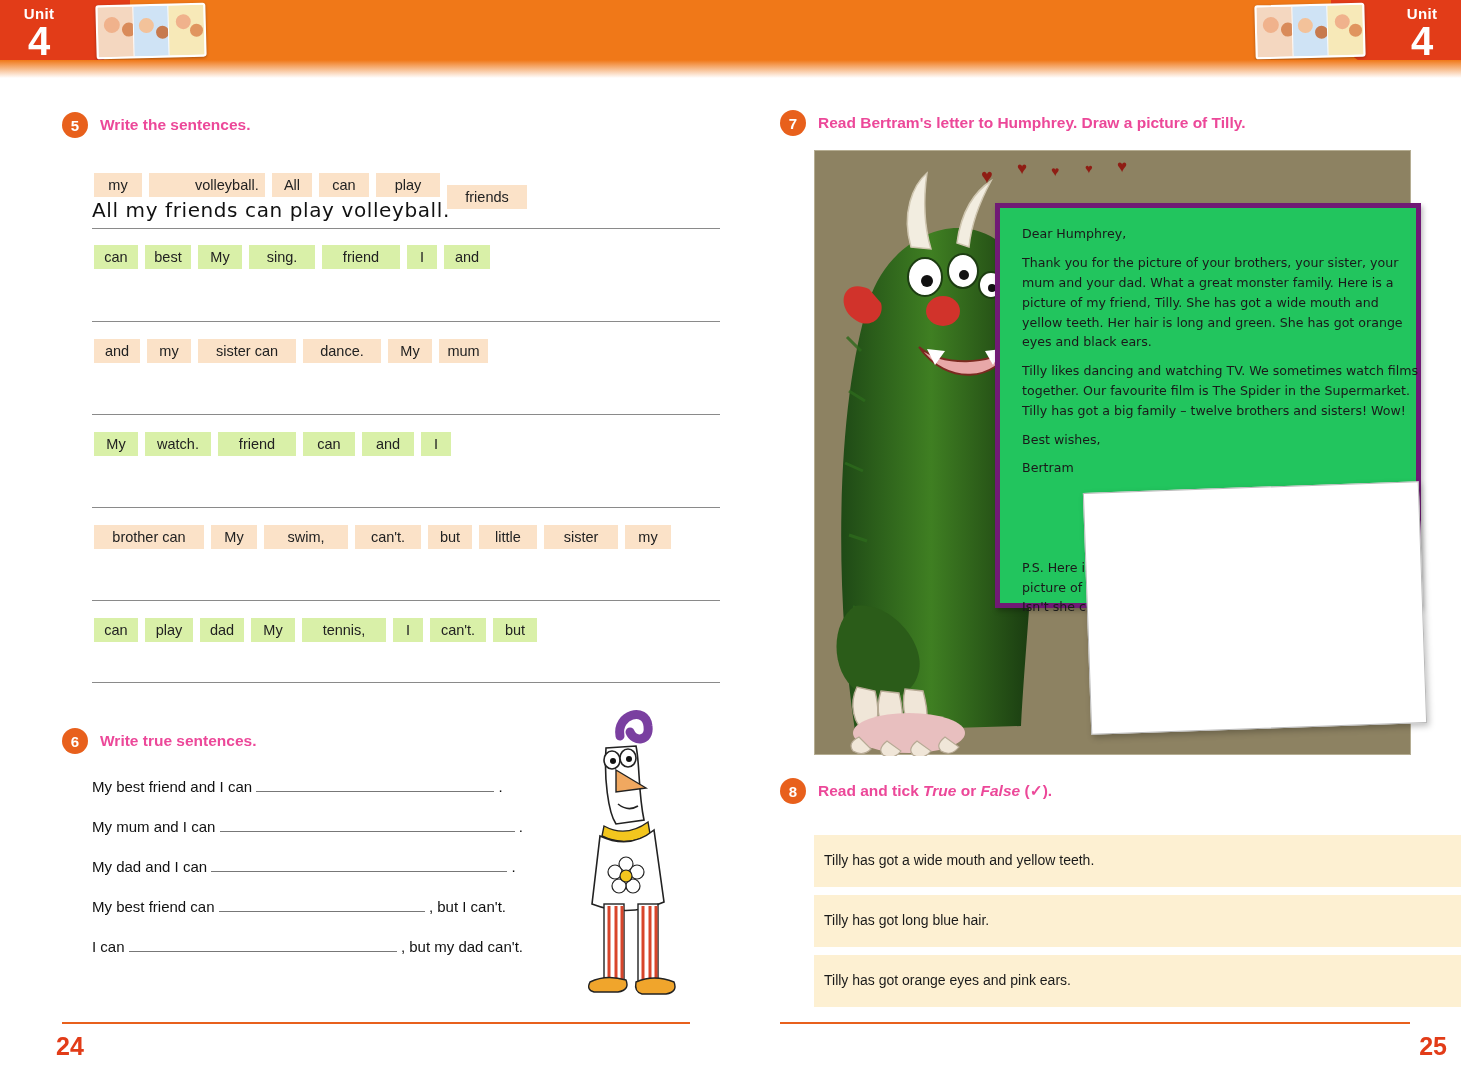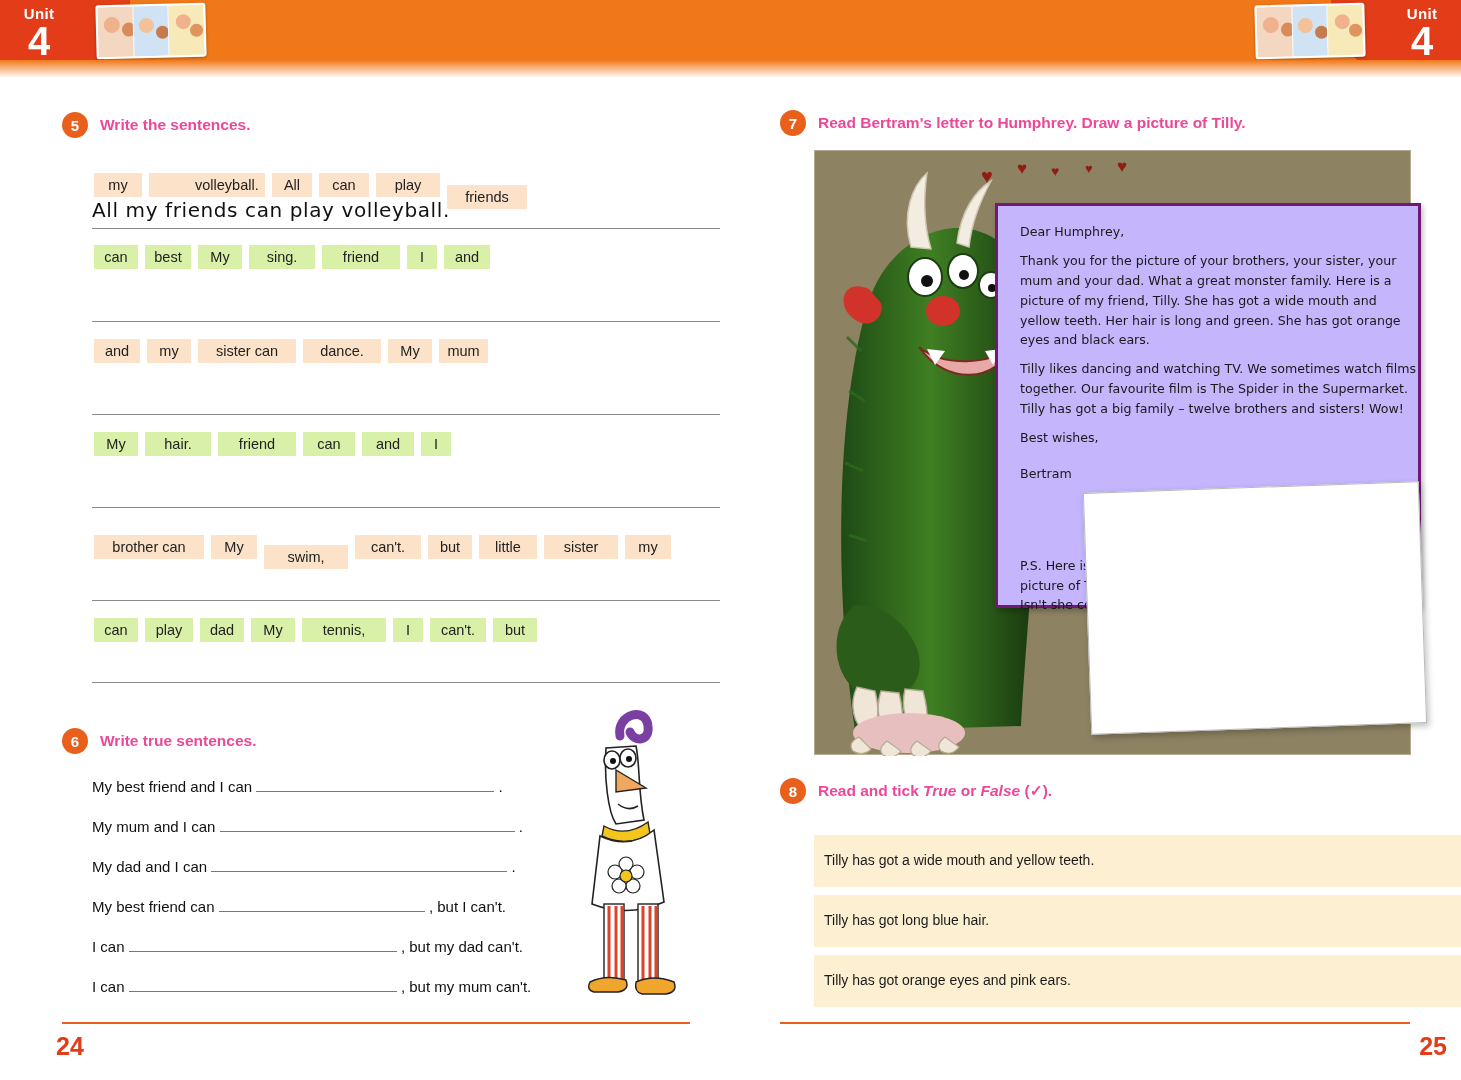--- a/index.html
+++ b/index.html
@@ -94,21 +94,21 @@
     display:inline-block; border-bottom:1px solid #777; vertical-align:baseline;
   }
 
   
   .photo-area {
     position:absolute; background:#8d8262;
     border:1px solid #b5ad92;
   }
   .monster { position:absolute; }
   .letter-card {
-    position:absolute; background:#c4b5fd; border:3px solid #701a75;
+    position:absolute; background:#22c55e; border:5px solid #701a75;
     box-shadow:2px 3px 5px rgba(0,0,0,.25);
   }
   .letter-text {
     position:absolute; left:22px; top:16px; width:400px;
     font-family:"DejaVu Sans", sans-serif;
     font-size:12.6px; line-height:1.58; color:#1a1a1a;
   }
   .letter-text p { margin:0 0 9px 0; }
   .draw-card {
     position:absolute; background:#fff; border:1px solid #b9b9b9;
@@ -219,32 +219,32 @@
       <span class="tile peach" style="width:44px;text-align:center;">my</span>
       <span class="tile peach" style="width:98px;text-align:center;">sister can</span>
       <span class="tile peach" style="width:78px;text-align:center;">dance.</span>
       <span class="tile peach" style="width:44px;text-align:center;">My</span>
       <span class="tile peach" style="width:49px;text-align:center;">mum</span>
     </div>
     <div class="write-line" style="left:92px; top:336px; width:628px;"></div>
 
     <div class="tile-row" style="left:94px; top:354px;">
       <span class="tile green" style="width:44px;text-align:center;">My</span>
-      <span class="tile green" style="width:66px;text-align:center;">hair.</span>
+      <span class="tile green" style="width:66px;text-align:center;">watch.</span>
       <span class="tile green" style="width:78px;text-align:center;">friend</span>
       <span class="tile green" style="width:52px;text-align:center;">can</span>
       <span class="tile green" style="width:52px;text-align:center;">and</span>
       <span class="tile green" style="width:30px;text-align:center;">I</span>
     </div>
     <div class="write-line" style="left:92px; top:429px; width:628px;"></div>
 
     <div class="tile-row" style="left:94px; top:447px;">
       <span class="tile peach" style="width:110px;text-align:center;">brother can</span>
       <span class="tile peach" style="width:46px;text-align:center;">My</span>
-      <span class="tile peach" style="width:84px;text-align:center;margin-top:20px;">swim,</span>
+      <span class="tile peach" style="width:84px;text-align:center;">swim,</span>
       <span class="tile peach" style="width:66px;text-align:center;">can't.</span>
       <span class="tile peach" style="width:44px;text-align:center;">but</span>
       <span class="tile peach" style="width:58px;text-align:center;">little</span>
       <span class="tile peach" style="width:74px;text-align:center;">sister</span>
       <span class="tile peach" style="width:46px;text-align:center;">my</span>
     </div>
     <div class="write-line" style="left:92px; top:522px; width:628px;"></div>
 
     <div class="tile-row" style="left:94px; top:540px;">
       <span class="tile green" style="width:44px;text-align:center;">can</span>
@@ -280,25 +280,20 @@
     </div>
     <div class="tsent" style="left:92px; top:820px;">
       <span>My best friend can</span>
       <span class="blank" style="width:206px;"></span>
       <span>, but I can't.</span>
     </div>
     <div class="tsent" style="left:92px; top:860px;">
       <span>I can</span>
       <span class="blank" style="width:268px;"></span>
       <span>, but my dad can't.</span>
-    </div>
-    <div class="tsent" style="left:92px; top:900px;">
-      <span>I can</span>
-      <span class="blank" style="width:268px;"></span>
-      <span>, but my mum can't.</span>
     </div>
 
     <div class="char" style="left:560px; top:630px; width:150px; height:300px;">
       <svg width="150" height="300" viewBox="0 0 150 300">
 
         <path d="M60 28 C56 6, 86 -2, 88 18 C90 34, 74 34, 70 24" fill="none" stroke="#7a3fa0" stroke-width="9" stroke-linecap="round"></path>
 
         <path d="M46 40 C44 70, 48 104, 56 116 L84 112 C78 84, 80 56, 76 38 Z" fill="#ffffff" stroke="#222" stroke-width="1.6"></path>
 
         <ellipse cx="52" cy="52" rx="8" ry="9" fill="#fff" stroke="#222" stroke-width="1.6"></ellipse>
@@ -407,21 +402,21 @@
       <div class="heart" style="left:202px; top:8px;">♥</div>
       <div class="heart" style="left:236px; top:12px; font-size:14px;">♥</div>
       <div class="heart" style="left:270px; top:10px; font-size:13px;">♥</div>
       <div class="heart" style="left:302px; top:6px;">♥</div>
 
       <div class="letter-card" style="left:180px; top:52px; width:426px; height:405px;">
         <div class="letter-text">
           <p>Dear Humphrey,</p>
           <p>Thank you for the picture of your brothers, your sister, your mum and your dad. What a great monster family. Here is a picture of my friend, Tilly. She has got a wide mouth and yellow teeth. Her hair is long and green. She has got orange eyes and black ears.</p>
           <p>Tilly likes dancing and watching TV. We sometimes watch films together. Our favourite film is The Spider in the Supermarket. Tilly has got a big family – twelve brothers and sisters! Wow!</p>
-          <p style="margin-bottom:16px;">Best wishes,</p>
+          <p style="margin-bottom:8px;">Best wishes,</p>
           <p>Bertram</p>
         </div>
         <div class="ps-text" style="left:22px; top:350px; width:98px;">P.S. Here is a picture of Tilly. Isn't she cool?</div>
       </div>
 
       <div class="draw-card" style="left:272px; top:336px; width:336px; height:242px;"></div>
     </div>
 
     <div class="ex-head" style="left:50px; top:700px;">
       <div class="ex-num">8</div>

